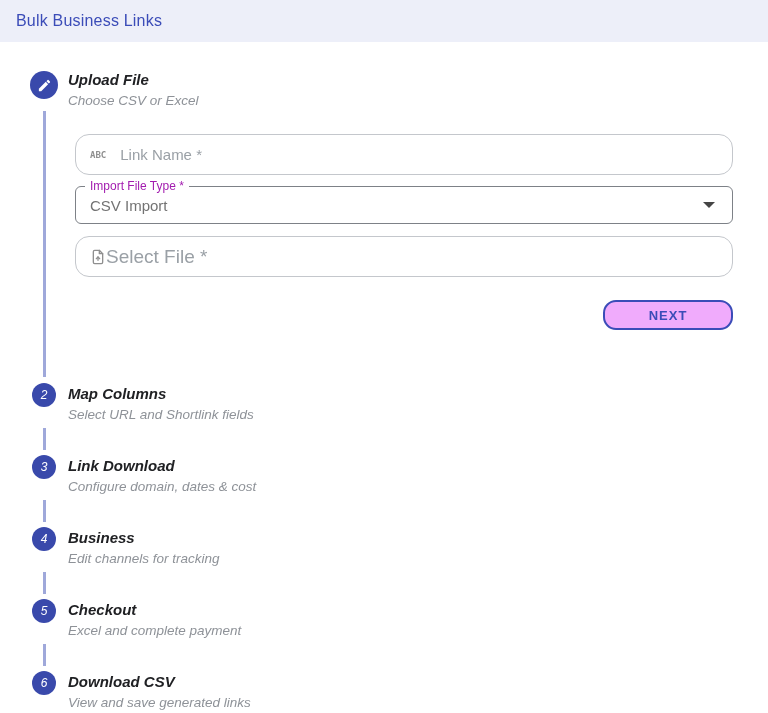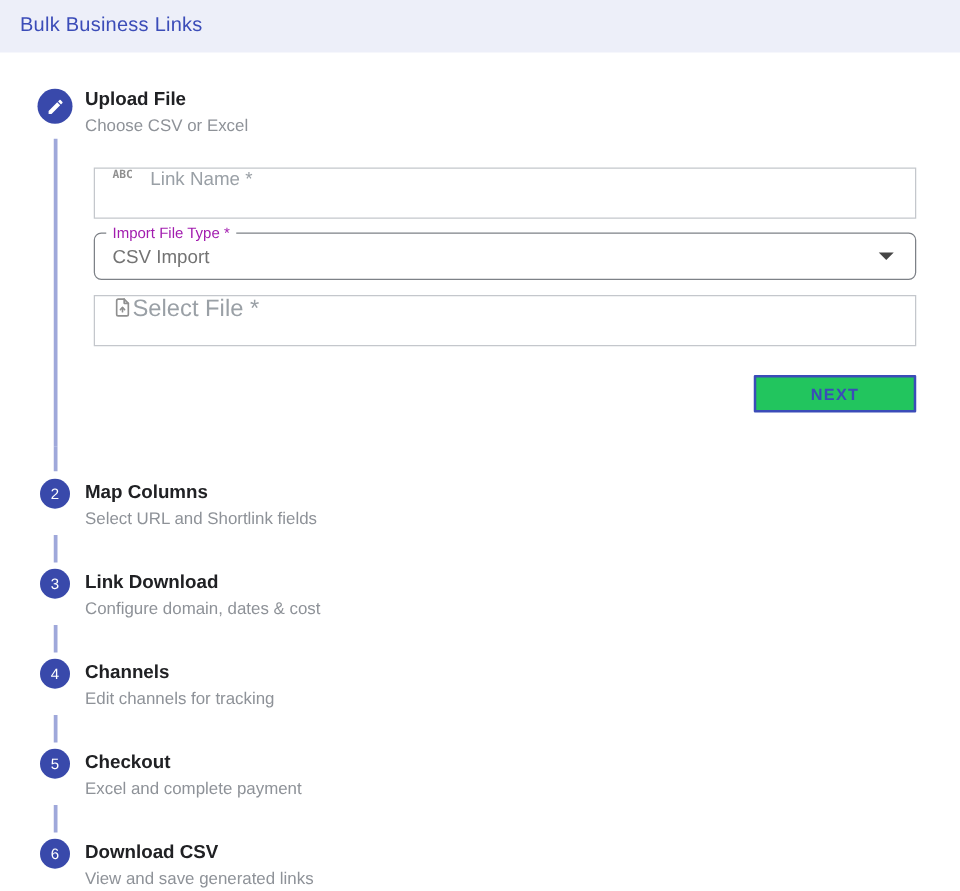--- a/index.html
+++ b/index.html
@@ -21,21 +21,21 @@
   .app-title {
     font-size: 16px;
     font-weight: 500;
     color: #3b4cb8;
     letter-spacing: 0.2px;
   }
 
   
   .stepper { padding-top: 25px; }
 
-  .step-header { display: flex; cursor: pointer; }
+  .step-header { display: flex; cursor: pointer; font-style: italic; }
   .icon-col {
     width: 28px;
     margin-left: 30px;
     display: flex;
     justify-content: center;
     align-items: flex-start;
     flex: none;
   }
   .circle {
     width: 24px; height: 24px;
@@ -75,23 +75,23 @@
     height: 22px;
     margin-top: 3px;
     margin-bottom: 3px;
   }
   .connector.tall { height: 20px; margin-top: 0; margin-bottom: 4px; }
 
   
   .field {
     height: 41px;
     border: 1px solid #c4c7cc;
-    border-radius: 0;
-    display: flex;
-    align-items: flex-start;
+    border-radius: 14px;
+    display: flex;
+    align-items: center;
     padding: 0 14px;
     margin-bottom: 11px;
     background: #fff;
   }
   .abc-icon {
     font-family: "DejaVu Sans Mono", monospace;
     font-size: 9px;
     font-weight: 800;
     color: #8f8f8f;
     letter-spacing: 0;
@@ -143,22 +143,22 @@
     margin-left: 0;
     font-size: 19px;
     color: #9aa0a6;
   }
   .file-icon-wrap { display: flex; align-items: center; flex: none; }
 
   .actions { display: flex; justify-content: flex-end; padding-top: 12px; }
   .next-btn {
     width: 130px; height: 30px;
     border: 2px solid #3b4cb8;
-    border-radius: 1px;
-    background: #22c55e;
+    border-radius: 13px;
+    background: #f0abfc;
     color: #3b4cb8;
     font-family: "Liberation Sans", sans-serif;
     font-size: 13px;
     font-weight: 700;
     letter-spacing: 1px;
     display: flex; align-items: center; justify-content: center;
     cursor: pointer;
   }
 </style>
 </head>
@@ -236,21 +236,21 @@
       <div class="step-sub">Configure domain, dates &amp; cost</div>
     </div>
   </div>
   <div class="connector"></div>
 
   <div class="step-header">
     <div class="icon-col">
       <div class="circle">4</div>
     </div>
     <div class="head-text">
-      <div class="step-title">Channels</div>
+      <div class="step-title">Business</div>
       <div class="step-sub">Edit channels for tracking</div>
     </div>
   </div>
   <div class="connector"></div>
 
   <div class="step-header">
     <div class="icon-col">
       <div class="circle">5</div>
     </div>
     <div class="head-text">

